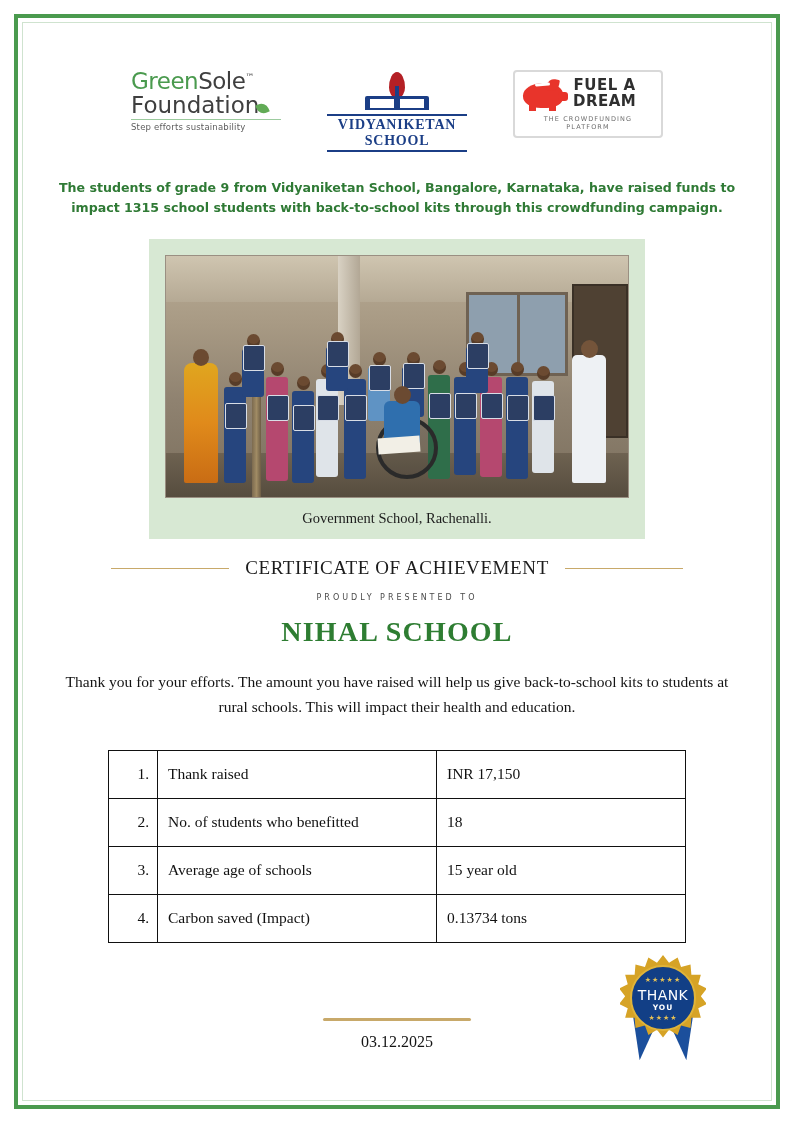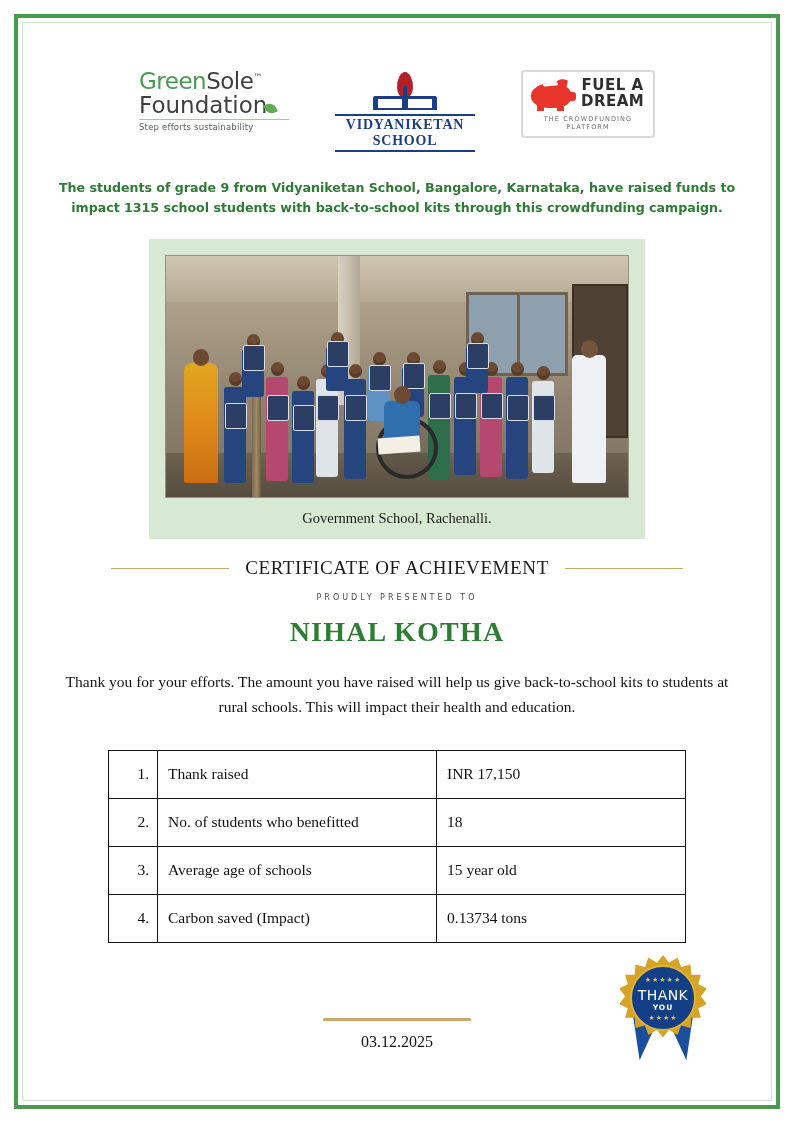--- a/index.html
+++ b/index.html
@@ -145,21 +145,21 @@
     letter-spacing: 0.8px;
     color: #1b3e86;
     border-top: 2px solid #1b3e86;
     border-bottom: 2px solid #1b3e86;
     padding: 1px 0;
     display: inline-block;
   }
 
   
   .fad-wrap {
-    width: 134px;
+    width: 150px;
     border: 2px solid #d9d9d9;
     border-radius: 4px;
     padding: 5px 6px;
     box-sizing: border-box;
     background: #fff;
   }
   .fad-top {
     display: flex;
     align-items: center;
     gap: 6px;
@@ -697,21 +697,21 @@
       <div class="caption">Government School, Rachenalli.</div>
     </div>
 
     <div class="cert-head">
       <div class="rule"></div>
       <div class="cert-title">CERTIFICATE OF ACHIEVEMENT</div>
       <div class="rule"></div>
     </div>
 
     <div class="presented">PROUDLY PRESENTED TO</div>
-    <div class="recipient">NIHAL KOTHA</div>
+    <div class="recipient">NIHAL SCHOOL</div>
     <div class="thanks">Thank you for your efforts. The amount you have raised will help us give back-to-school kits to students at rural schools. This will impact their health and education.</div>
 
     <table class="facts">
       <tbody>
         <tr>
           <td class="num">1.</td>
           <td class="label">Thank raised</td>
           <td class="value">INR 17,150</td>
         </tr>
         <tr>

